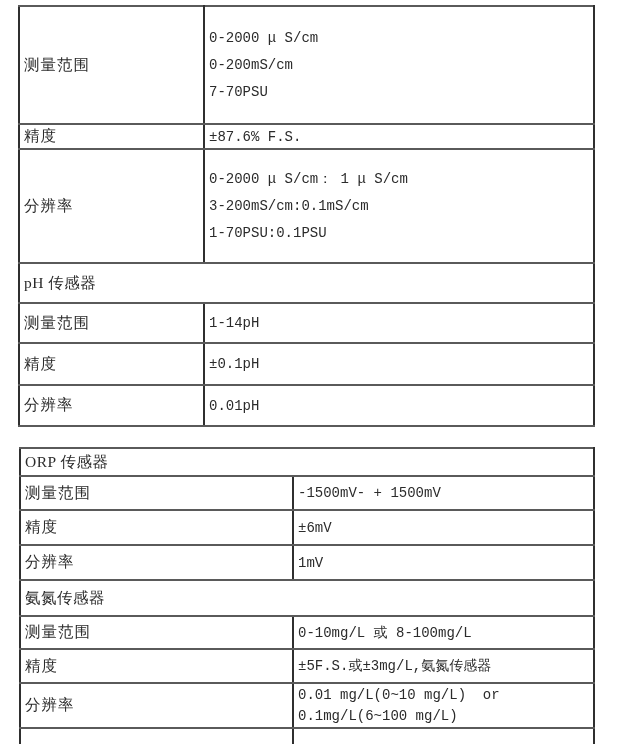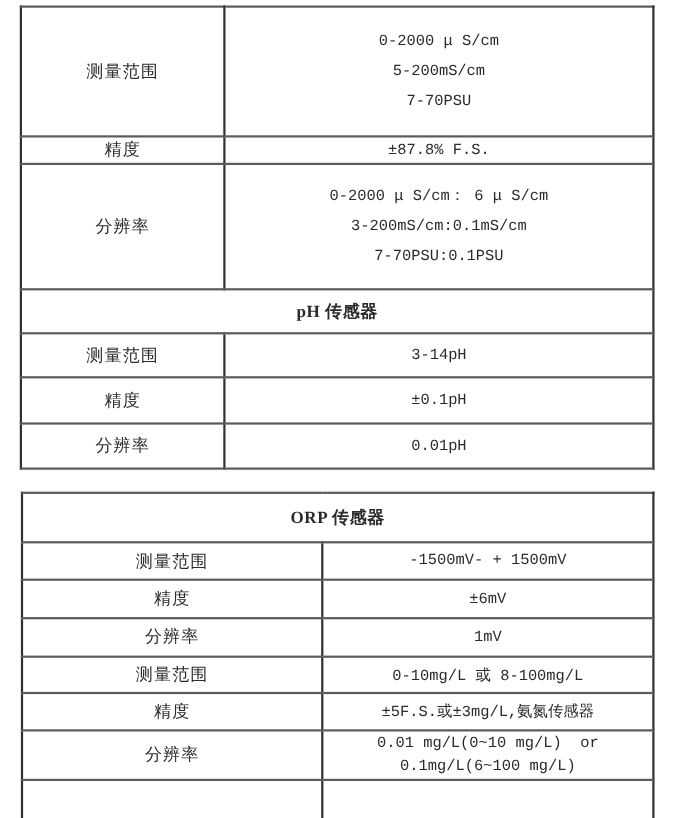--- a/index.html
+++ b/index.html
@@ -32,21 +32,20 @@
     top: 447px;
     width: 574px;
     border: 2px solid #3a3a3a;
     border-top-color: #7d7d7d;
   }
   .doc-table td {
     border-top: 2px solid #5a5a5a;
     border-bottom: 2px solid #5a5a5a;
     border-left: 2px solid #2f2f2f;
     border-right: 2px solid #2f2f2f;
-    text-align: center;
     vertical-align: middle;
     padding: 0 4px;
     overflow: hidden;
   }
   .label-cell {
     font-size: 15.5px;
     letter-spacing: 1px;
   }
   .value-cell {
     font-family: "Liberation Mono", "DejaVu Sans Mono", "Liberation Serif", monospace;
@@ -56,63 +55,63 @@
     white-space: pre-wrap;
   }
   .lines3 {
     line-height: 27px;
   }
   .lines2 {
     line-height: 21px;
     border-radius: 10px;
   }
   .section-header-cell {
-    font-weight: bold;
+    font-weight: normal;
     font-size: 15.5px;
     letter-spacing: 0.5px;
   }
 </style>
 </head>
 <body>
 
 <table class="doc-table" id="table-conductivity-ph">
   <colgroup>
     <col style="width:185px">
     <col style="width:390px">
   </colgroup>
   <tbody>
     <tr style="height:118px;">
       <td class="label-cell">测量范围</td>
       <td class="value-cell lines3">
         <div class="line">0-2000 μ S/cm</div>
-        <div class="line">5-200mS/cm</div>
+        <div class="line">0-200mS/cm</div>
         <div class="line">7-70PSU</div>
       </td>
     </tr>
     <tr style="height:25px;">
       <td class="label-cell">精度</td>
       <td class="value-cell">
-        <div class="line">±87.8% F.S.</div>
+        <div class="line">±87.6% F.S.</div>
       </td>
     </tr>
     <tr style="height:114px;">
       <td class="label-cell">分辨率</td>
       <td class="value-cell lines3">
-        <div class="line">0-2000 μ S/cm： 6 μ S/cm</div>
+        <div class="line">0-2000 μ S/cm： 1 μ S/cm</div>
         <div class="line">3-200mS/cm:0.1mS/cm</div>
-        <div class="line">7-70PSU:0.1PSU</div>
+        <div class="line">1-70PSU:0.1PSU</div>
       </td>
     </tr>
     <tr style="height:40px;">
       <td class="section-header-cell" colspan="2">pH 传感器</td>
     </tr>
     <tr style="height:40px;">
       <td class="label-cell">测量范围</td>
       <td class="value-cell">
-        <div class="line">3-14pH</div>
+        <div class="line">1-14pH</div>
       </td>
     </tr>
     <tr style="height:42px;">
       <td class="label-cell">精度</td>
       <td class="value-cell">
         <div class="line">±0.1pH</div>
       </td>
     </tr>
     <tr style="height:41px;">
       <td class="label-cell">分辨率</td>
@@ -122,40 +121,43 @@
     </tr>
   </tbody>
 </table>
 
 <table class="doc-table" id="table-orp-nh3">
   <colgroup>
     <col style="width:273px">
     <col style="width:301px">
   </colgroup>
   <tbody>
-    <tr style="height:45px;">
+    <tr style="height:28px;">
       <td class="section-header-cell" colspan="2">ORP 传感器</td>
     </tr>
     <tr style="height:34px;">
       <td class="label-cell">测量范围</td>
       <td class="value-cell">
         <div class="line">-1500mV- + 1500mV</div>
       </td>
     </tr>
     <tr style="height:35px;">
       <td class="label-cell">精度</td>
       <td class="value-cell">
         <div class="line">±6mV</div>
       </td>
     </tr>
     <tr style="height:35px;">
       <td class="label-cell">分辨率</td>
       <td class="value-cell">
         <div class="line">1mV</div>
       </td>
+    </tr>
+    <tr style="height:36px;">
+      <td class="section-header-cell" colspan="2">氨氮传感器</td>
     </tr>
     <tr style="height:33px;">
       <td class="label-cell">测量范围</td>
       <td class="value-cell">
         <div class="line">0-10mg/L 或 8-100mg/L</div>
       </td>
     </tr>
     <tr style="height:34px;">
       <td class="label-cell">精度</td>
       <td class="value-cell">

